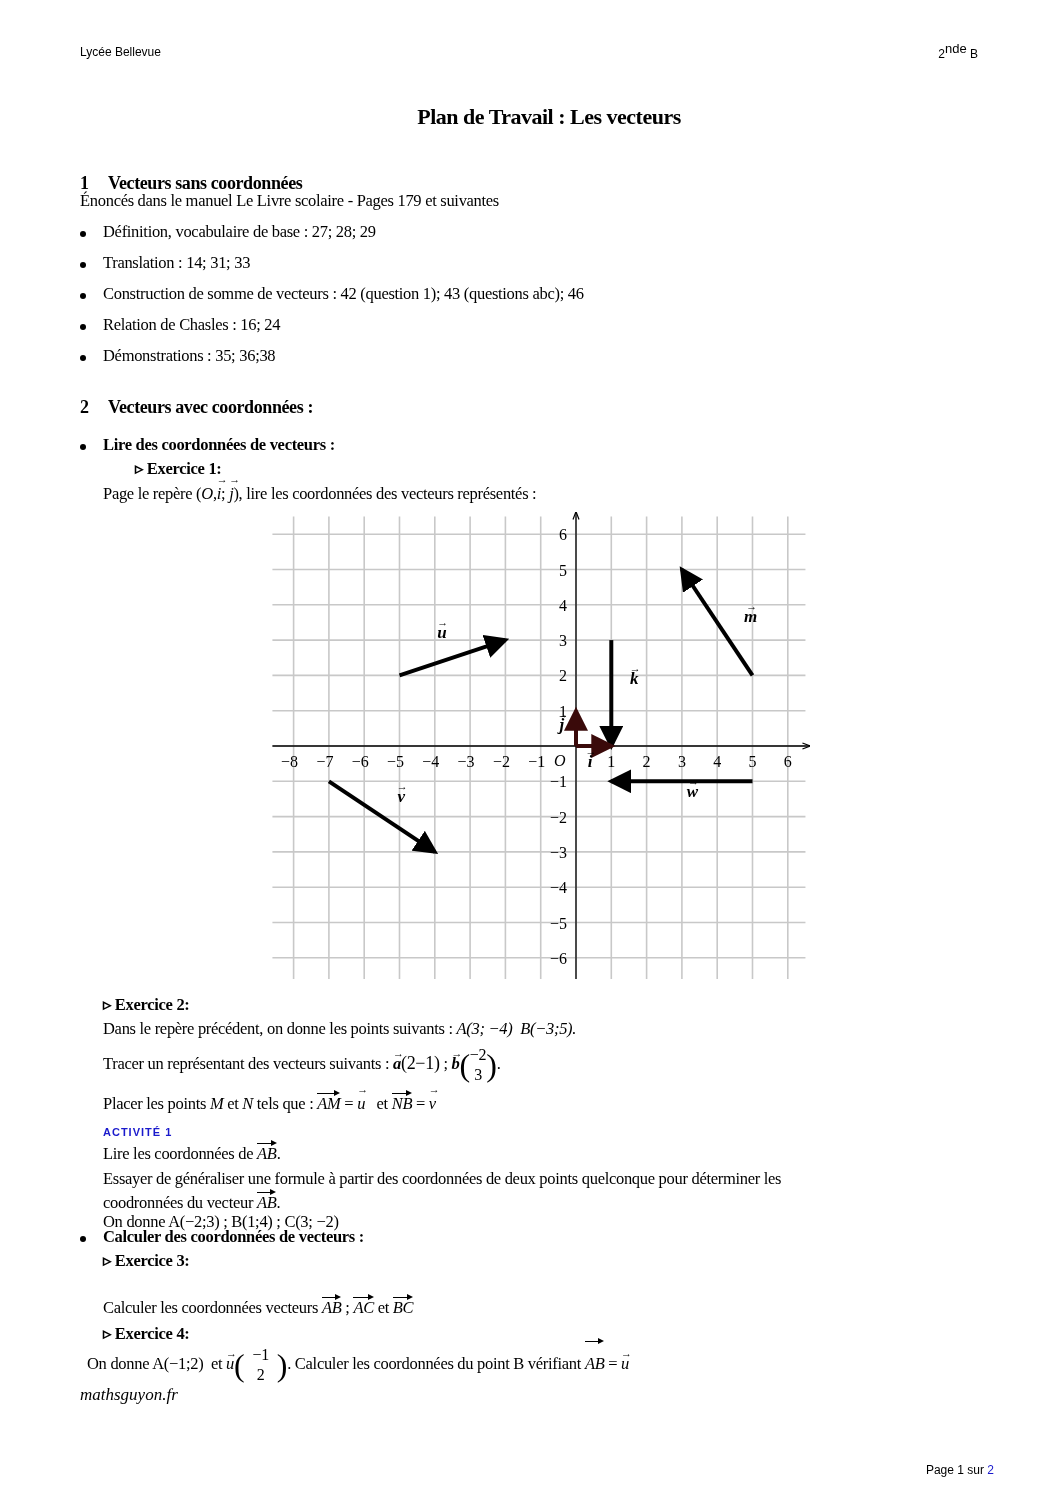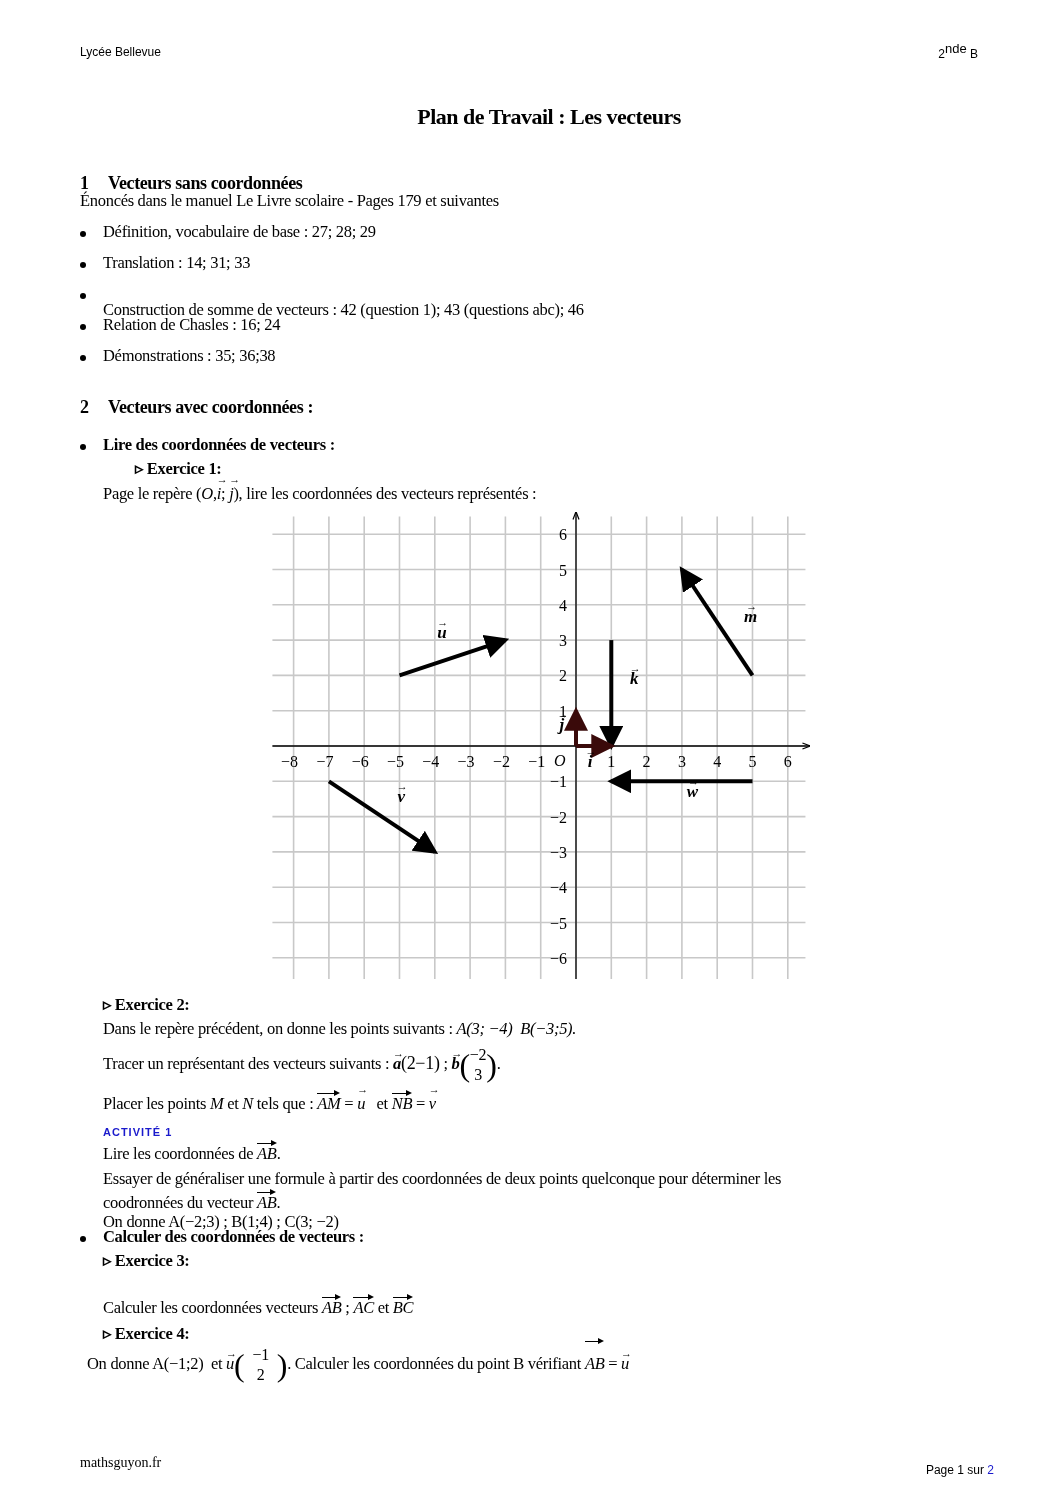--- a/index.html
+++ b/index.html
@@ -37,21 +37,21 @@
 <div class="abs sec" style="left:80px; top:153px;margin-top:20px;">
   <span class="num">1</span><span>Vecteurs sans coordonnées</span>
 </div>
 <div class="abs txt" style="left:80px; top:191px;">Énoncés dans le manuel Le Livre scolaire - Pages 179 et suivantes</div>
 
 <div class="bullet" style="top:231px;"></div>
 <div class="abs txt" style="left:103px; top:222px;">Définition, vocabulaire de base : 27; 28; 29</div>
 <div class="bullet" style="top:262px;"></div>
 <div class="abs txt" style="left:103px; top:253px;">Translation : 14; 31; 33</div>
 <div class="bullet" style="top:293px;"></div>
-<div class="abs txt" style="left:103px; top:300px;font-family:Liberation Serif, serif;">Construction de somme de vecteurs : 42 (question 1); 43 (questions abc); 46</div>
+<div class="abs txt" style="left:103px; top:284px;font-family:Liberation Serif, serif;">Construction de somme de vecteurs : 42 (question 1); 43 (questions abc); 46</div>
 <div class="bullet" style="top:324px;"></div>
 <div class="abs txt" style="left:103px; top:315px;">Relation de Chasles : 16; 24</div>
 <div class="bullet" style="top:355px;"></div>
 <div class="abs txt" style="left:103px; top:346px;">Démonstrations : 35; 36;38</div>
 
 <div class="abs sec" style="left:80px; top:397px;">
   <span class="num">2</span><span>Vecteurs avec coordonnées :</span>
 </div>
 
 <div class="bullet" style="top:444px;"></div>
@@ -186,16 +186,16 @@
 <div class="abs txt bold" style="left:103px; top:1251px;">▹ Exercice 3:</div>
 <div class="abs txt" style="left:103px; top:1212px;">On donne A(−2;3) ; B(1;4) ; C(3; −2)</div>
 <div class="abs txt" style="left:103px; top:1298px;">
   <span>Calculer les coordonnées vecteurs </span><span class="ovec">AB</span><span> ; </span><span class="ovec">AC</span><span> et </span><span class="ovec">BC</span>
 </div>
 <div class="abs txt bold" style="left:103px; top:1324px;">▹ Exercice 4:</div>
 <div class="abs txt" style="left:87px; top:1342px; line-height:44px;">
   <span style="white-space:pre;">On donne A(−1;2)  et </span><span class="vec">u</span><span class="paren">(</span><span class="colvec" style="padding:0 8px;"><span>−1</span><br><span>2</span></span><span class="paren">)</span><span>. Calculer les coordonnées du point B vérifiant </span><span class="ovec">AB</span><span> = </span><span class="vec">u</span>
 </div>
 
-<div class="abs" style="left:80px; top:1455px; font-family:'Liberation Serif', serif; font-size:14px;">mathsguyon.fr</div>
+<div class="abs" style="left:80px; top:1385px; font-family:'Liberation Serif', serif; font-size:17px;font-style:italic;">mathsguyon.fr</div>
 <div class="abs hdr" style="right:64px; top:1463px;">
   <span>Page 1 sur </span><span class="link">2</span>
 </div>
 
 </body></html>

